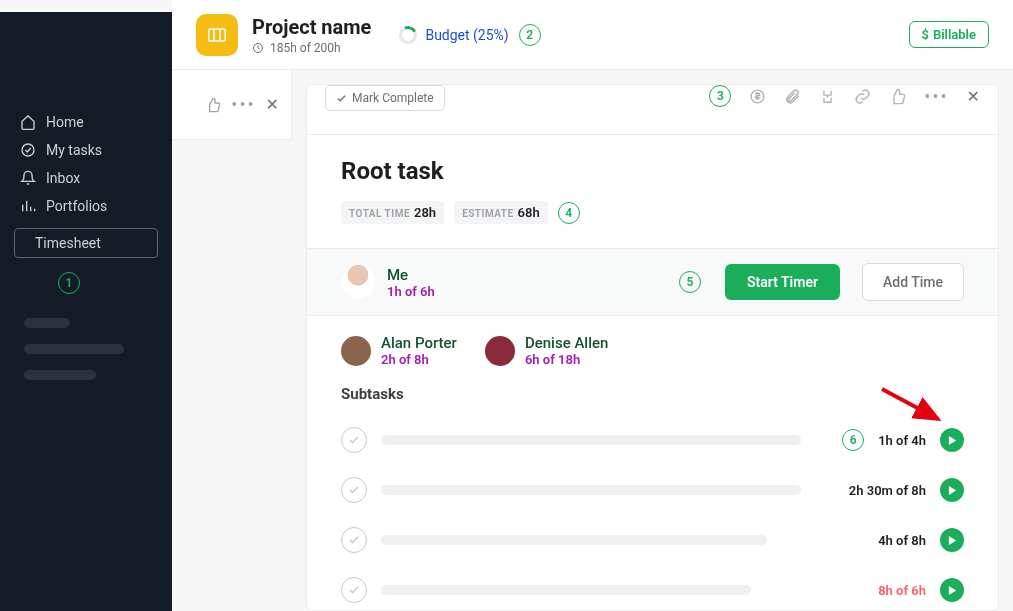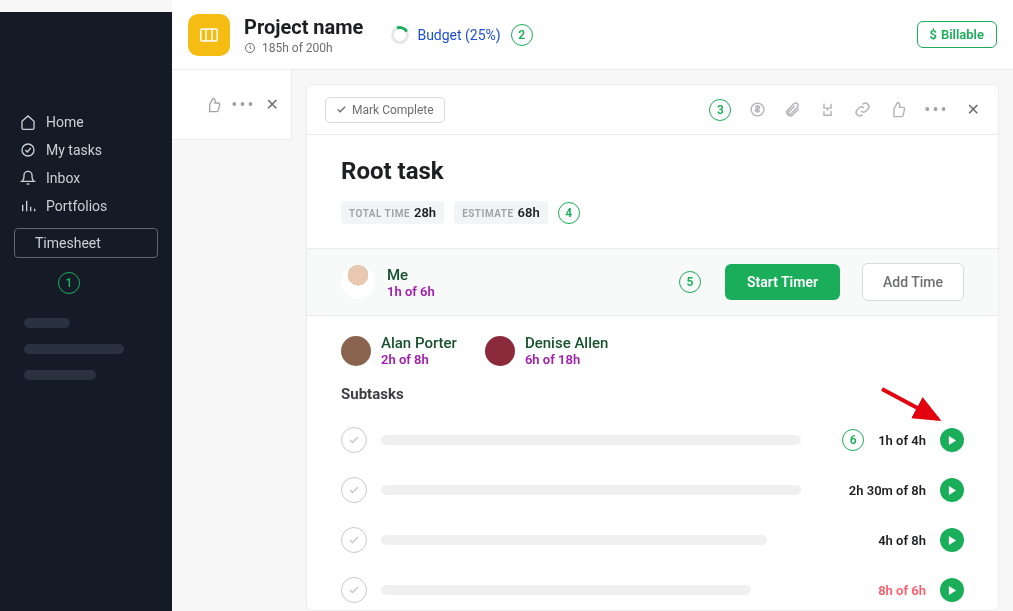--- a/index.html
+++ b/index.html
@@ -9,39 +9,39 @@
   .sidebar { position: absolute; left:0; top:12px; width:172px; height:611px; background:#151b26; color:#e6e7eb; padding-top:96px; }
   .nav-item { display:flex; align-items:center; gap:10px; padding:6px 20px; font-size:14px; color:#cdd0d6; cursor:pointer; }
   .nav-item svg { width:16px; height:16px; flex:none; }
   .nav-item.boxed { margin:8px 14px 0; border:1px solid #5f6470; border-radius:4px; padding:6px 20px; width:auto; }
   .badge-circle { display:flex; align-items:center; justify-content:center; width:22px; height:22px; border:1.5px solid #1aae5b; border-radius:50%; color:#1aae5b; font-size:12px; font-weight:600; }
   .sidebar .anno { margin:14px 0 0 58px; }
   .skeleton-group { padding: 24px 24px 0; }
   .skel { height:10px; border-radius:5px; background:#2a3240; margin-bottom:16px; }
 
   
-  .topbar { position:absolute; left:172px; right:0; top:0; height:70px; background:#fff; border-bottom:1px solid #edecec; display:flex; align-items:center; padding:0 16px; }
+  .topbar { position:absolute; left:172px; right:0; top:0; height:70px; background:#fff; border-bottom:1px solid #edecec; display:flex; align-items:center; padding:0 24px; }
   .proj-icon { width:42px; height:42px; background:#f5bd14; border-radius:10px; display:flex; align-items:center; justify-content:center; color:#fff; }
   .proj-meta { margin-left:14px; }
   .proj-title { font-size:20px; font-weight:700; }
   .proj-sub { display:flex; align-items:center; gap:6px; font-size:12px; color:#6d6e6f; margin-top:2px; }
   .budget-wrap { display:flex; align-items:center; gap:8px; margin-left:28px; font-size:14px; color:#1d4ed8; }
   .budget-ring { width:18px; height:18px; border-radius:50%; border:3px solid #e6e7e9; border-top-color:#1aae5b; transform:rotate(20deg); }
   .topbar .anno { margin-left:10px; }
   .billable-btn { margin-left:auto; border:1.5px solid #1aae5b; color:#1aae5b; background:#fff; border-radius:6px; padding:5px 12px; font-size:13px; font-weight:600; display:flex; align-items:center; gap:4px; cursor:pointer; }
 
   
   .task-strip { position:absolute; left:172px; top:70px; width:120px; height:70px; background:#fff; border-right:1px solid #edecec; border-bottom:1px solid #edecec; display:flex; align-items:center; justify-content:flex-end; gap:10px; padding-right:12px; color:#a3a4a6; }
   .task-strip svg { width:16px; height:16px; }
   .dots { font-size:18px; letter-spacing:2px; color:#a3a4a6; }
   .x-icon { font-size:16px; cursor:pointer; color:#6d6e6f; }
 
   
   .panel { position:absolute; left:306px; right:14px; top:84px; bottom:0; background:#fff; border:1px solid #edecec; border-radius:6px; overflow:hidden; }
-  .panel-toolbar { height:50px; border-bottom:1px solid #edecec; display:flex; align-items:center; padding:0 18px; gap:10px; }
+  .panel-toolbar { height:50px; border-bottom:1px solid #edecec; display:flex; align-items:flex-start; padding:0 18px; gap:10px; }
   .complete-btn { border:1px solid #d9dadb; border-radius:5px; background:#fff; color:#6d6e6f; font-size:12px; padding:5px 10px; display:flex; align-items:center; gap:5px; cursor:pointer; }
   .tool-icons { margin-left:auto; display:flex; align-items:center; gap:18px; color:#b3b4b6; }
   .tool-icons > * { cursor:pointer; display:flex; }
   .tool-icons svg { width:17px; height:17px; }
 
   .panel-body { padding:22px 34px 0 34px; }
   .task-title { font-size:24px; font-weight:700; margin-bottom:16px; }
   .chip-row { display:flex; align-items:center; gap:10px; }
   .chip-label { font-size:10px; letter-spacing:0.5px; color:#9fa0a2; font-weight:600; }
   .chip-val { font-size:13px; font-weight:600; color:#1e1f21; margin-left:4px; }

